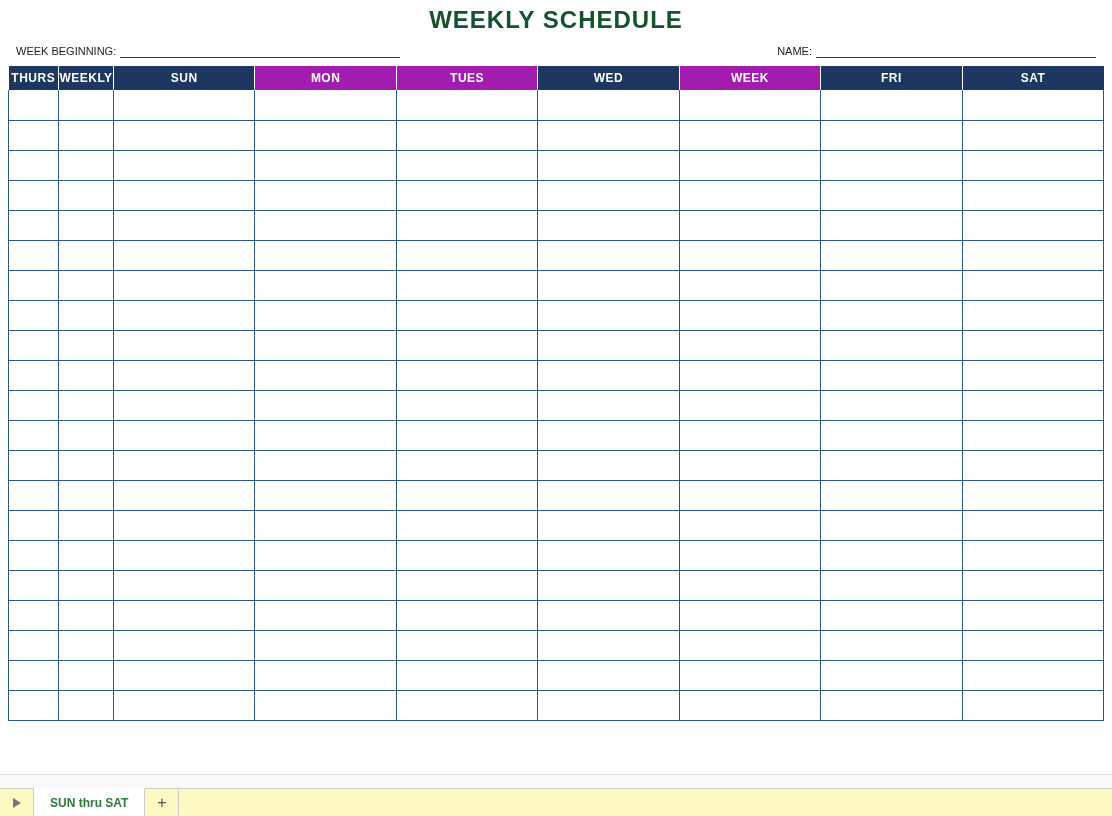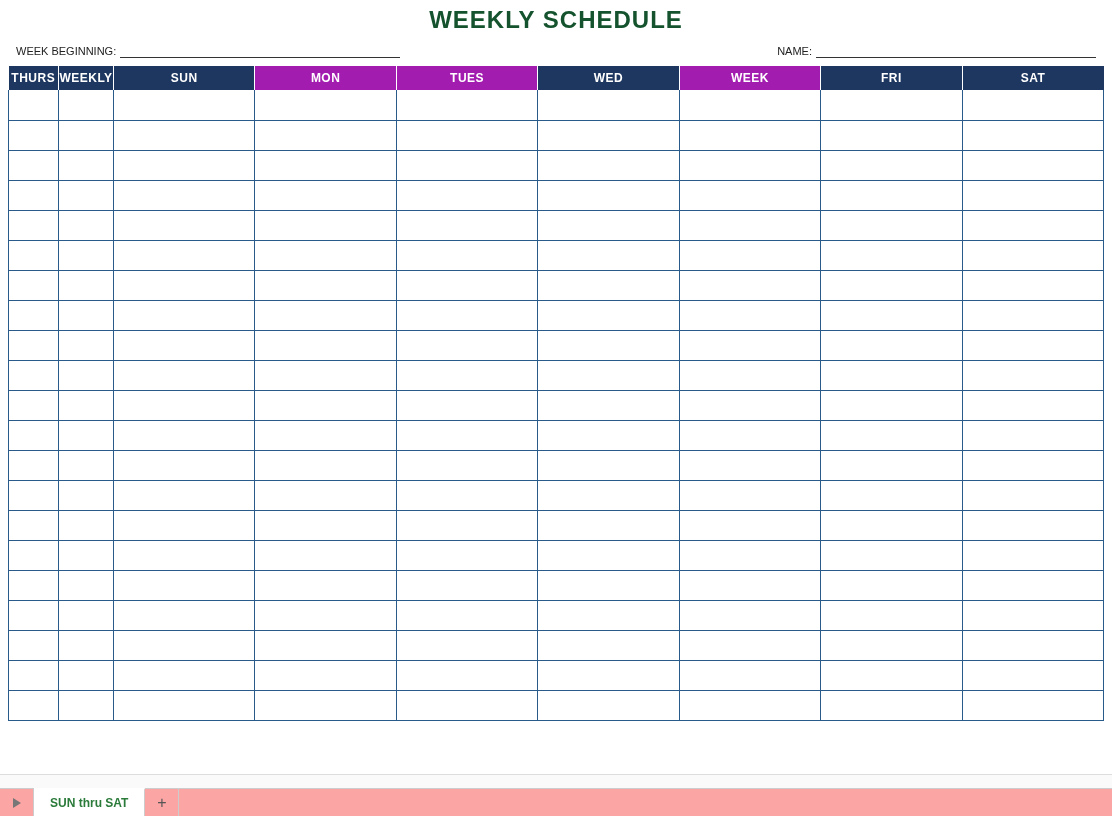--- a/index.html
+++ b/index.html
@@ -80,21 +80,21 @@
     }
     .schedule-table tbody tr:first-child td {
       border-top: none;
     }
     .tab-bar {
       position: absolute;
       bottom: 0;
       left: 0;
       width: 100%;
       height: 28px;
-      background: #fca5a5;
+      background: #fef9c3;
       border-top: 1px solid #ccc;
       display: flex;
       align-items: stretch;
     }
     .tab-nav-btn {
       width: 34px;
       display: flex;
       align-items: center;
       justify-content: center;
       border-right: 1px solid #ccc;

